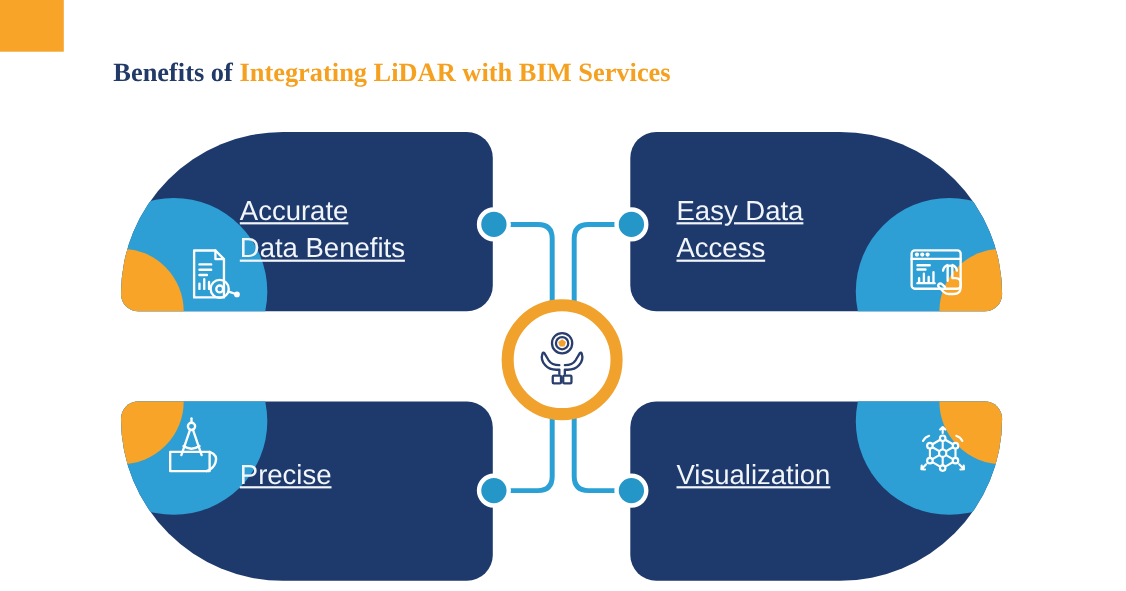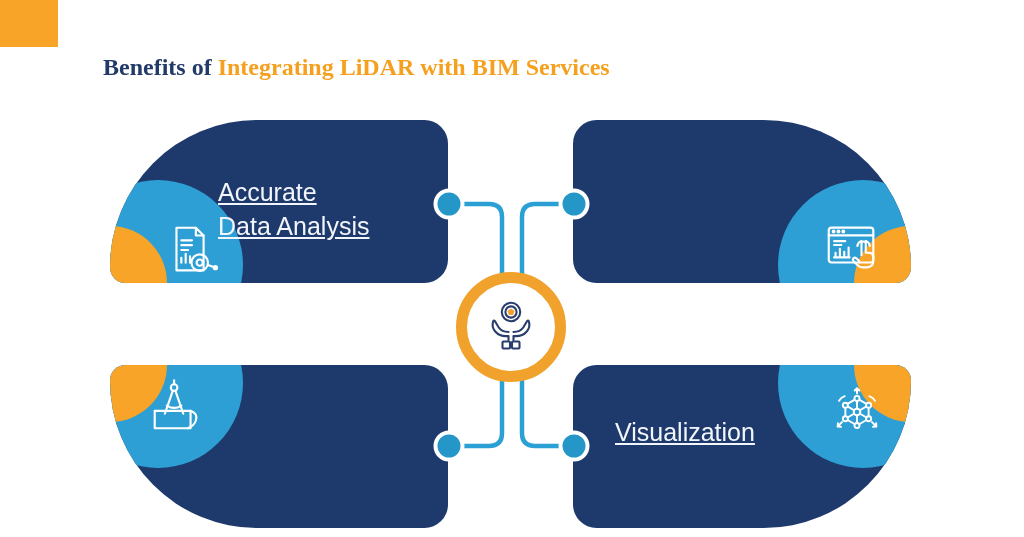--- a/index.html
+++ b/index.html
@@ -72,57 +72,62 @@
         <path d="M22 21 H33 M22 26 H33 M22 31 H29"></path>
         <path d="M22 44 V39 M26.5 44 V35 M31 44 V37.5"></path>
         <circle cx="41" cy="44" r="8.5"></circle>
         <circle cx="41" cy="44" r="3.2"></circle>
         <path d="M49.5 46.5 L56 48.8"></path>
         <circle cx="57.2" cy="49.2" r="1.6" fill="currentColor"></circle>
       </svg>
     </span>
     <div class="card-label">
       <span>Accurate</span>
-      <span>Data Analysis</span>
+      <span>Data Benefits</span>
     </div>
   </div>
 
   <div class="card tr">
     <span class="deco blue"></span>
     <span class="deco orange"></span>
     <span class="card-icon">
       <svg viewBox="0 0 64 64" fill="none" stroke="currentColor" stroke-width="2.2" stroke-linecap="round" stroke-linejoin="round">
         <rect x="8" y="13" width="46" height="36" rx="3"></rect>
         <path d="M8 21 H54"></path>
         <circle cx="13" cy="17" r="0.9" fill="currentColor"></circle>
         <circle cx="18" cy="17" r="0.9" fill="currentColor"></circle>
         <circle cx="23" cy="17" r="0.9" fill="currentColor"></circle>
         <path d="M13.5 27 H25 M13.5 31 H21"></path>
         <path d="M15 43 V39 M19.5 43 V35 M24 43 V38 M28.5 43 V33.5"></path>
         <path d="M13.5 43.8 H29.5"></path>
         <path d="M37.5 32 a6.5 6.5 0 0 1 4.2 -5.2 M50.5 32 a6.5 6.5 0 0 0 -4.2 -5.2"></path>
         <path d="M41.8 41.5 V29.5 a2.2 2.2 0 0 1 4.4 0 V39 h3.2 q4.6 0 4.6 4.6 v4 q0 6.4 -6.6 6.4 h-4.6 q-2.8 0 -4.7 -1.9 l-4.2 -4.2 q-1.8 -1.8 -0.4 -3.2 q1.4 -1.4 3.2 0.2 l2.7 2.6"></path>
       </svg>
     </span>
+    <div class="card-label">
+      <span>Easy Data</span>
+      <span>Access</span>
+    </div>
   </div>
 
   <div class="card bl">
     <span class="deco blue"></span>
     <span class="deco orange"></span>
     <span class="card-icon">
       <svg viewBox="0 0 64 64" fill="none" stroke="currentColor" stroke-width="2.2" stroke-linecap="round" stroke-linejoin="round">
         <path d="M9 37 H46 V55 H9 Z"></path>
         <path d="M46 37 q8 3 5.5 10 q-1.8 5.5 -8.5 8"></path>
         <circle cx="29" cy="13" r="3.4"></circle>
         <path d="M29 9.6 V5.5"></path>
         <path d="M27.6 16.4 L19.5 40 M30.4 16.4 L38.5 40"></path>
         <path d="M21.5 31.5 Q29 36.5 36.5 31.5"></path>
       </svg>
     </span>
     <div class="card-label">
+      <span>Precise</span>
     </div>
   </div>
 
   <div class="card br">
     <span class="deco blue"></span>
     <span class="deco orange"></span>
     <span class="card-icon">
       <svg viewBox="0 0 64 64" fill="none" stroke="currentColor" stroke-width="2" stroke-linecap="round" stroke-linejoin="round">
         <path d="M32 19 L44 26 V40 L32 47 L20 40 V26 Z"></path>
         <path d="M32 33 L32 19 M32 33 L44 26 M32 33 L44 40 M32 33 L32 47 M32 33 L20 40 M32 33 L20 26"></path>

